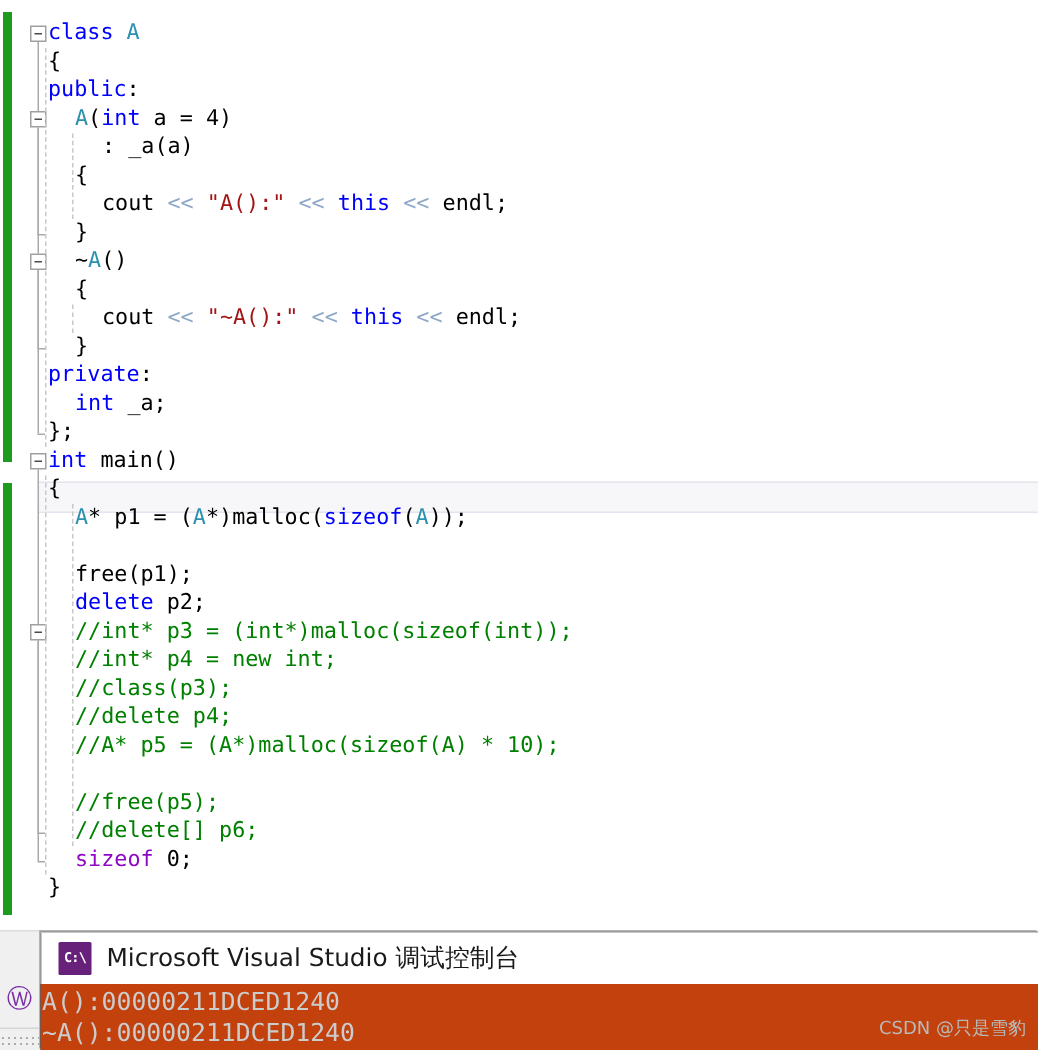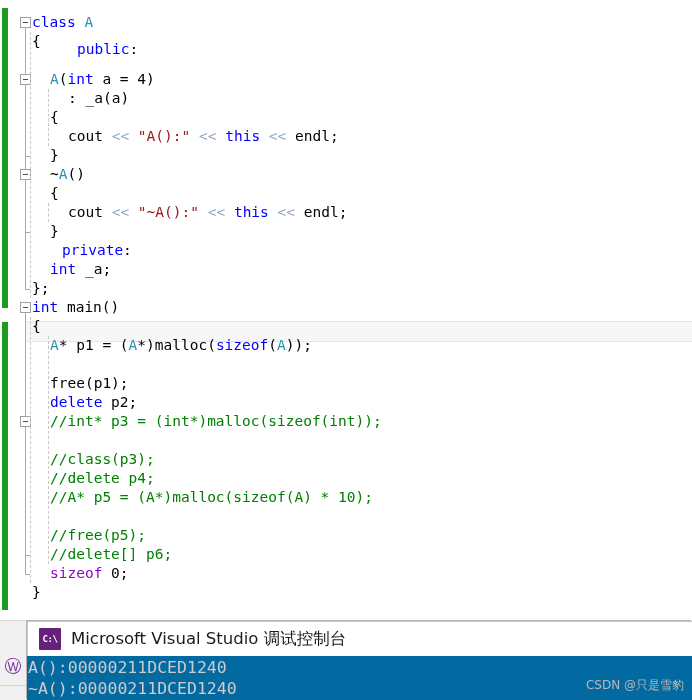--- a/index.html
+++ b/index.html
@@ -169,21 +169,21 @@
     font-size: 16.5px;
     color: #1a1a1a;
     white-space: nowrap;
   }
   #console-body {
     position: absolute;
     left: 0;
     top: 35px;
     width: 100%;
     bottom: 0;
-    background: #0369a1;
+    background: #c2410c;
     padding: 1px 0 0 1px;
     box-sizing: border-box;
   }
   .console-line {
     font-family: "DejaVu Sans Mono", "Liberation Mono", monospace;
     font-size: 16.5px;
     line-height: 21px;
     color: #cccccc;
     white-space: pre;
     letter-spacing: 0px;
@@ -272,39 +272,40 @@
       <div class="fold-line" style="top: 313px; height: 261px;"></div>
       <div class="fold-end" style="top: 574px;"></div>
       <div class="fold-box" style="left: 10px; top: 416px;"></div>
       <div class="fold-line" style="top: 427px; height: 128px;"></div>
       <div class="fold-end" style="top: 555px;"></div>
     </div>
 
   <div id="code">
       <div class="line" style="top: 13px; left: 6px;"><span class="kw">class </span><span class="cls">A</span></div>
       <div class="line" style="top: 32px; left: 6px;"><span class="pln">{</span></div>
-      <div class="line" style="top: 40px; left: 6px; margin-left: 45px;"><span class="kw">public</span><span class="pln">:</span></div>
+      <div class="line" style="top: 51px; left: 6px;"><span class="kw">public</span><span class="pln">:</span></div>
       <div class="line" style="top: 70px; left: 24px;"><span class="cls">A</span><span class="pln">(</span><span class="kw">int</span><span class="pln"> a = 4)</span></div>
       <div class="line" style="top: 89px; left: 42px;"><span class="pln">: _a(a)</span></div>
       <div class="line" style="top: 108px; left: 24px;"><span class="pln">{</span></div>
       <div class="line" style="top: 127px; left: 42px;"><span class="pln">cout </span><span class="op">&lt;&lt;</span><span class="pln"> </span><span class="str">"A():"</span><span class="pln"> </span><span class="op">&lt;&lt;</span><span class="pln"> </span><span class="kw">this</span><span class="pln"> </span><span class="op">&lt;&lt;</span><span class="pln"> endl;</span></div>
       <div class="line" style="top: 146px; left: 24px;"><span class="pln">}</span></div>
       <div class="line" style="top: 165px; left: 24px;"><span class="pln">~</span><span class="cls">A</span><span class="pln">()</span></div>
       <div class="line" style="top: 184px; left: 24px;"><span class="pln">{</span></div>
       <div class="line" style="top: 203px; left: 42px;"><span class="pln">cout </span><span class="op">&lt;&lt;</span><span class="pln"> </span><span class="str">"~A():"</span><span class="pln"> </span><span class="op">&lt;&lt;</span><span class="pln"> </span><span class="kw">this</span><span class="pln"> </span><span class="op">&lt;&lt;</span><span class="pln"> endl;</span></div>
       <div class="line" style="top: 222px; left: 24px;"><span class="pln">}</span></div>
-      <div class="line" style="top: 241px; left: 6px; padding-left: 30px;"><span class="kw">private</span><span class="pln">:</span></div>
+      <div class="line" style="top: 241px; left: 6px;"><span class="kw">private</span><span class="pln">:</span></div>
       <div class="line" style="top: 260px; left: 24px;"><span class="kw">int</span><span class="pln"> _a;</span></div>
       <div class="line" style="top: 279px; left: 6px;"><span class="pln">};</span></div>
       <div class="line" style="top: 298px; left: 6px;"><span class="kw">int</span><span class="pln"> main()</span></div>
       <div class="line" style="top: 317px; left: 6px;"><span class="pln">{</span></div>
       <div class="line" style="top: 336px; left: 24px;"><span class="cls">A</span><span class="pln">* p1 = (</span><span class="cls">A</span><span class="pln">*)malloc(</span><span class="kw">sizeof</span><span class="pln">(</span><span class="cls">A</span><span class="pln">));</span></div>
       <div class="line" style="top: 374px; left: 24px;"><span class="pln">free(p1);</span></div>
       <div class="line" style="top: 393px; left: 24px;"><span class="kw">delete</span><span class="pln"> p2;</span></div>
       <div class="line" style="top: 412px; left: 24px;"><span class="cmt">//int* p3 = (int*)malloc(sizeof(int));</span></div>
+      <div class="line" style="top: 431px; left: 24px;"><span class="cmt">//int* p4 = new int;</span></div>
       <div class="line" style="top: 450px; left: 24px;"><span class="cmt">//class(p3);</span></div>
       <div class="line" style="top: 469px; left: 24px;"><span class="cmt">//delete p4;</span></div>
       <div class="line" style="top: 488px; left: 24px;"><span class="cmt">//A* p5 = (A*)malloc(sizeof(A) * 10);</span></div>
       <div class="line" style="top: 526px; left: 24px;"><span class="cmt">//free(p5);</span></div>
       <div class="line" style="top: 545px; left: 24px;"><span class="cmt">//delete[] p6;</span></div>
       <div class="line" style="top: 564px; left: 24px;"><span class="ctl">sizeof</span><span class="pln"> 0;</span></div>
       <div class="line" style="top: 583px; left: 6px;"><span class="pln">}</span></div>
     </div>
 <div class="indent-guide" style="left: 30px; top: 32px; height: 266px;"></div>
     <div class="indent-guide" style="left: 30px; top: 317px; height: 266px;"></div>

